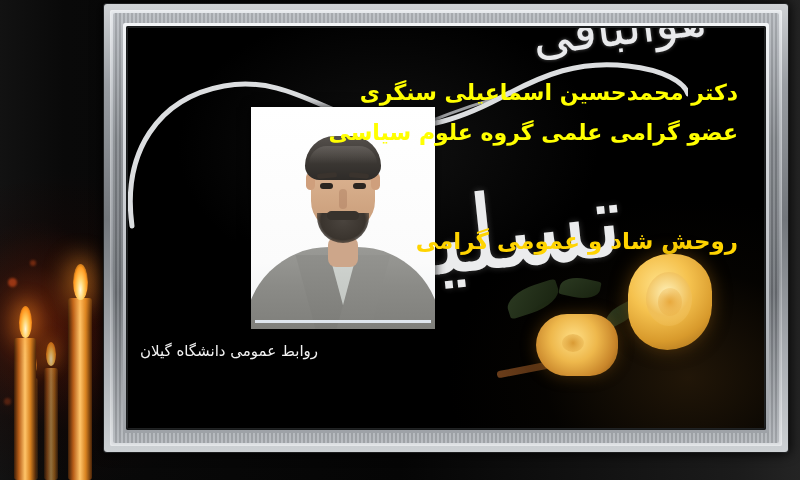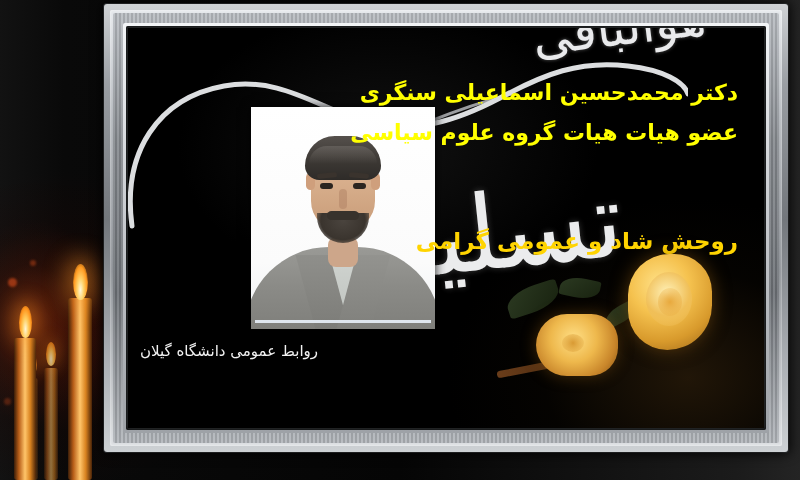--- a/index.html
+++ b/index.html
@@ -309,21 +309,21 @@
         <div class="ph-eyeL"></div>
         <div class="ph-eyeR"></div>
         <div class="ph-nose"></div>
         <div class="ph-beard"></div>
         <div class="ph-mous"></div>
         <div class="photo-bottomline"></div>
       </div>
     </div>
 
     <div class="msg l1">دکتر محمدحسین اسماعیلی سنگری</div>
-    <div class="msg l2">عضو هیات هیات گروه علوم سیاسی</div>
+    <div class="msg l2">عضو گرامی علمی گروه علوم سیاسی</div>
     <div class="msg l3">روحش شاد و عمومی گرامی</div>
 
     <div class="credit">روابط عمومی دانشگاه گیلان</div>
 
     <div class="roses">
       <div class="stem"></div>
       <div class="leaf leaf-1"></div>
       <div class="leaf leaf-2"></div>
       <div class="leaf leaf-3"></div>
       <div class="rose rose-b"></div>

